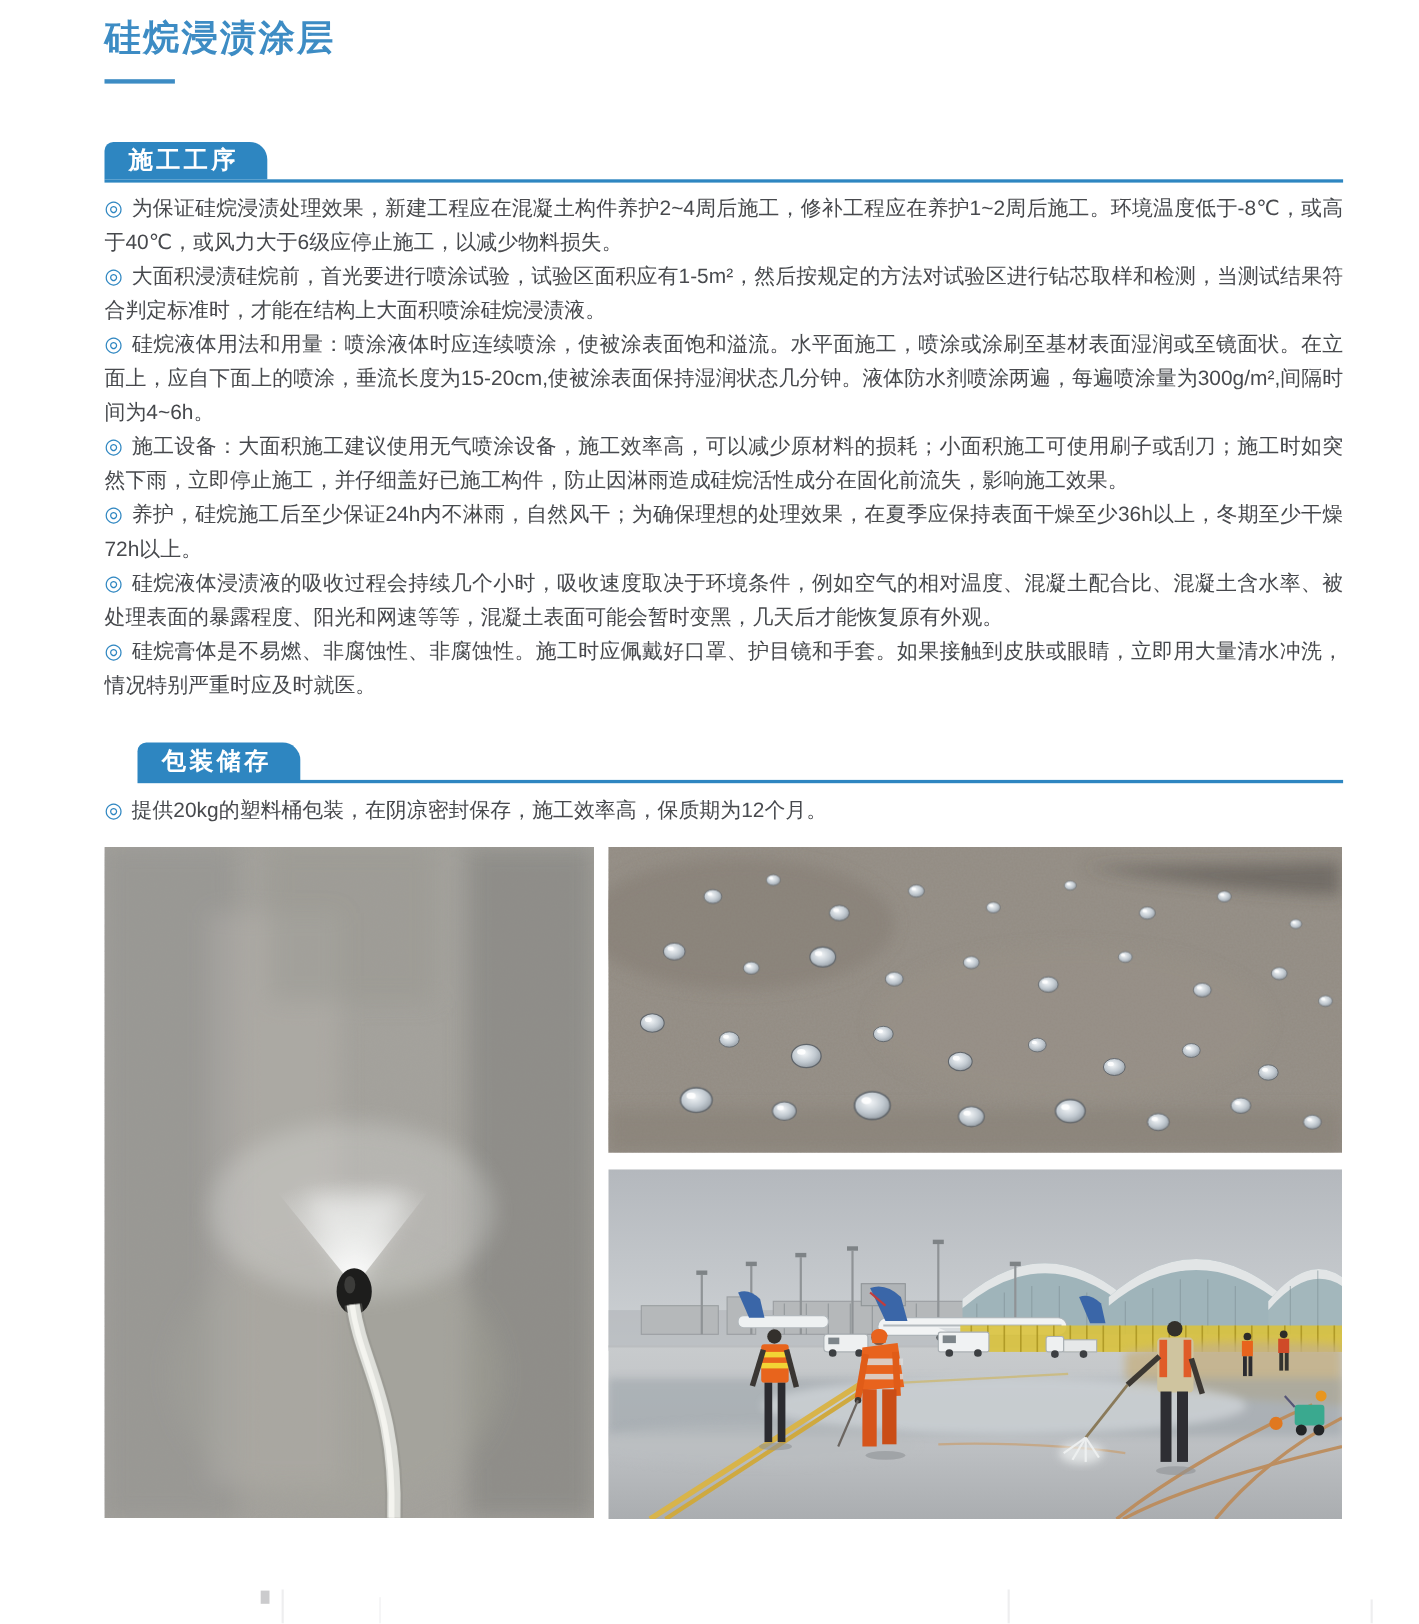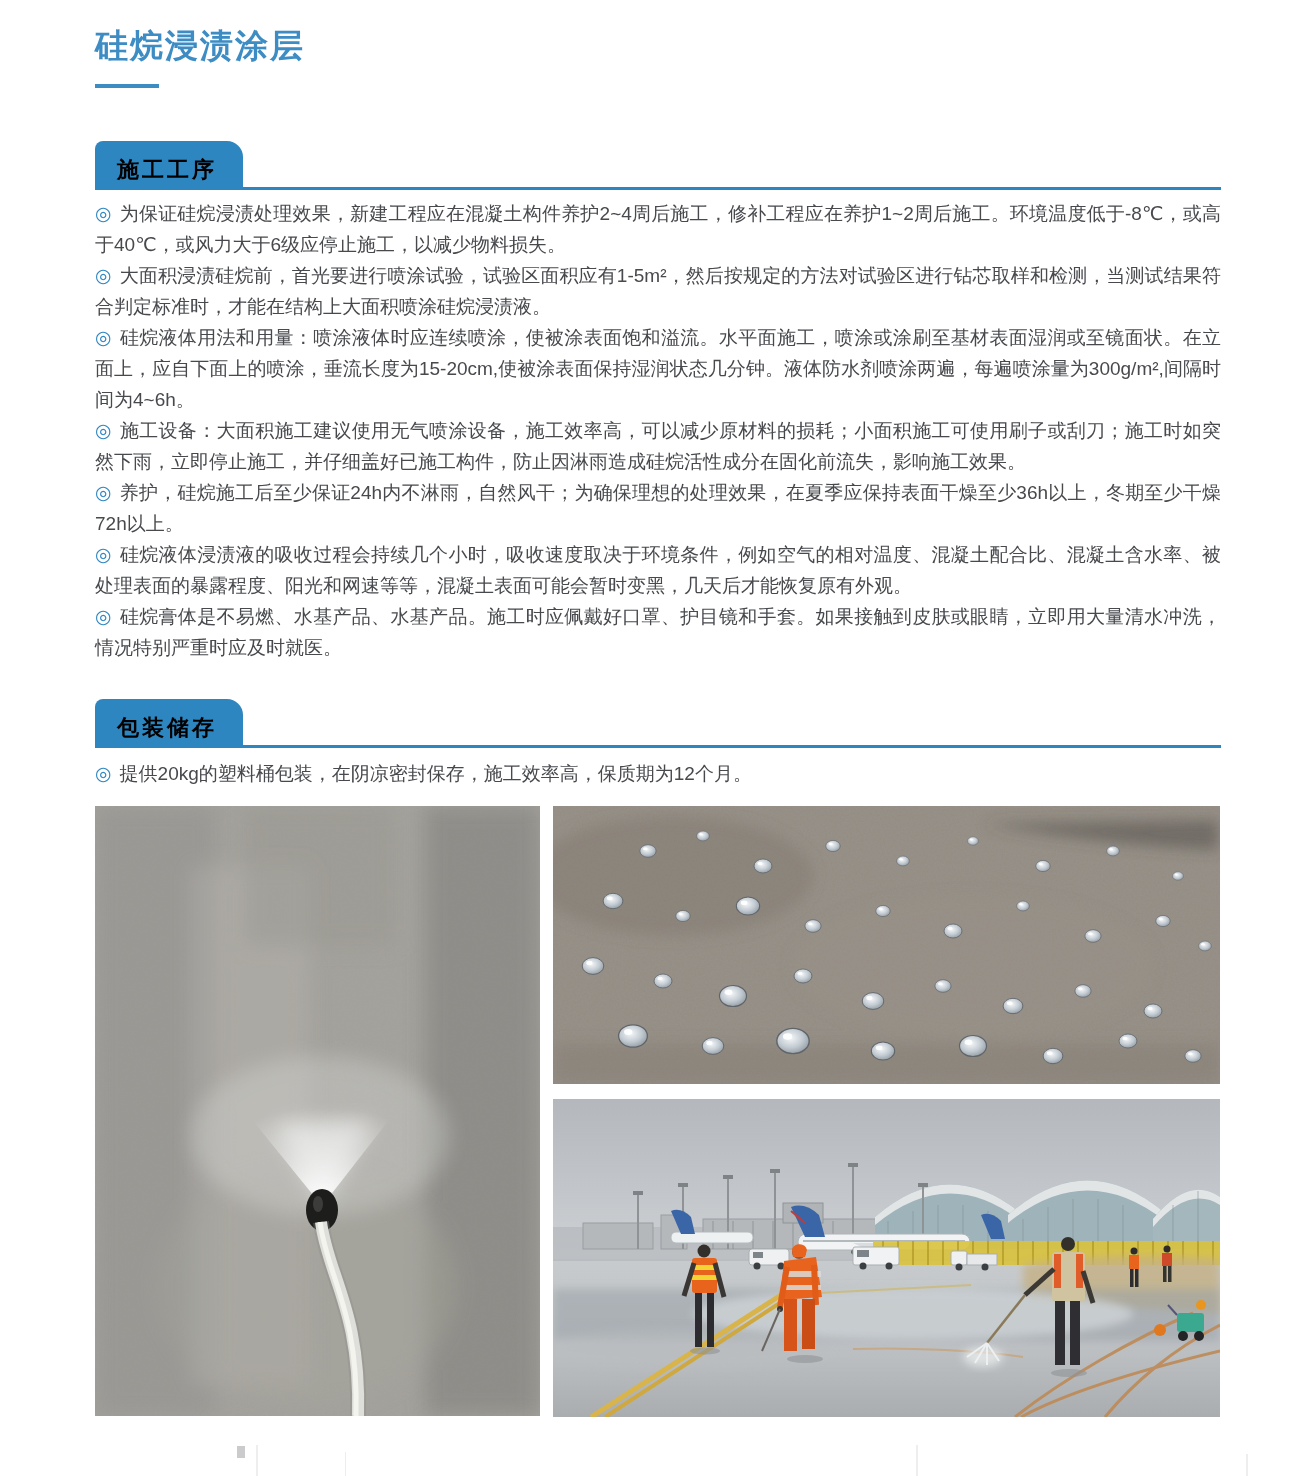--- a/index.html
+++ b/index.html
@@ -2,35 +2,35 @@
 <html><head>
 <meta charset="utf-8">
 <style>
   html,body{margin:0;padding:0;background:#ffffff;}
   body{
     width:1290px;height:1476px;position:relative;overflow:hidden;
     font-family:"Liberation Sans","DejaVu Sans",sans-serif;
     -webkit-font-smoothing:antialiased;
   }
   .page{position:absolute;left:0;top:0;width:1290px;height:1476px;background:#fff;}
-  .content{position:absolute;left:95px;top:12px;width:1126px;}
+  .content{position:absolute;left:95px;top:0;width:1126px;}
 
   .doc-title{
     margin:14px 0 0 0;font-size:33px;line-height:40px;font-weight:700;
     color:#3d8cc4;letter-spacing:2px;
   }
   .title-underline{width:64px;height:4px;background:#3d8cc4;margin-top:18px;}
 
   .section-head{border-bottom:3px solid #2e86c1;line-height:0;}
   .section-head.first{margin-top:53px;}
-  .section-head.second{margin-top:36px;}
+  .section-head.second{margin-top:36px;margin-left:30px;}
   .section-tab{
-    display:inline-block;background:#2e86c1;color:#000000;
+    display:inline-block;background:#2e86c1;color:#ffffff;
     font-size:22px;font-weight:700;letter-spacing:3px;
-    line-height:34px;height:34px;padding:12px 26px 0 22px;
+    line-height:34px;height:34px;padding:0 26px 0 22px;
     border-radius:8px 16px 0 0;
   }
 
   .paras{margin-top:8px;}
   .paras.single{margin-top:10px;}
   .para{
     margin:0;font-size:19px;line-height:31px;color:#47494d;
     text-align:justify;text-justify:inter-ideograph;
   }
   .bullet{color:#2e86c1;margin-right:8px;}
@@ -61,21 +61,21 @@
     <div class="section-head first">
       <span class="section-tab">施工工序</span>
     </div>
     <div class="paras">
       <p class="para"><span class="bullet">◎</span><span>为保证硅烷浸渍处理效果，新建工程应在混凝土构件养护2~4周后施工，修补工程应在养护1~2周后施工。环境温度低于-8℃，或高于40℃，或风力大于6级应停止施工，以减少物料损失。</span></p>
       <p class="para"><span class="bullet">◎</span><span>大面积浸渍硅烷前，首光要进行喷涂试验，试验区面积应有1-5m²，然后按规定的方法对试验区进行钻芯取样和检测，当测试结果符合判定标准时，才能在结构上大面积喷涂硅烷浸渍液。</span></p>
       <p class="para"><span class="bullet">◎</span><span>硅烷液体用法和用量：喷涂液体时应连续喷涂，使被涂表面饱和溢流。水平面施工，喷涂或涂刷至基材表面湿润或至镜面状。在立面上，应自下面上的喷涂，垂流长度为15-20cm,使被涂表面保持湿润状态几分钟。液体防水剂喷涂两遍，每遍喷涂量为300g/m²,间隔时间为4~6h。</span></p>
       <p class="para"><span class="bullet">◎</span><span>施工设备：大面积施工建议使用无气喷涂设备，施工效率高，可以减少原材料的损耗；小面积施工可使用刷子或刮刀；施工时如突然下雨，立即停止施工，并仔细盖好已施工构件，防止因淋雨造成硅烷活性成分在固化前流失，影响施工效果。</span></p>
       <p class="para"><span class="bullet">◎</span><span>养护，硅烷施工后至少保证24h内不淋雨，自然风干；为确保理想的处理效果，在夏季应保持表面干燥至少36h以上，冬期至少干燥72h以上。</span></p>
       <p class="para"><span class="bullet">◎</span><span>硅烷液体浸渍液的吸收过程会持续几个小时，吸收速度取决于环境条件，例如空气的相对温度、混凝土配合比、混凝土含水率、被处理表面的暴露程度、阳光和网速等等，混凝土表面可能会暂时变黑，几天后才能恢复原有外观。</span></p>
-      <p class="para"><span class="bullet">◎</span><span>硅烷膏体是不易燃、水基产品、水基产品。施工时应佩戴好口罩、护目镜和手套。如果接触到皮肤或眼睛，立即用大量清水冲洗，情况特别严重时应及时就医。</span></p>
+      <p class="para"><span class="bullet">◎</span><span>硅烷膏体是不易燃、非腐蚀性、非腐蚀性。施工时应佩戴好口罩、护目镜和手套。如果接触到皮肤或眼睛，立即用大量清水冲洗，情况特别严重时应及时就医。</span></p>
     </div>
 
     <div class="section-head second">
       <span class="section-tab">包装储存</span>
     </div>
     <div class="paras single">
       <p class="para"><span class="bullet">◎</span><span>提供20kg的塑料桶包装，在阴凉密封保存，施工效率高，保质期为12个月。</span></p>
     </div>
 
     <div class="photo-grid">

